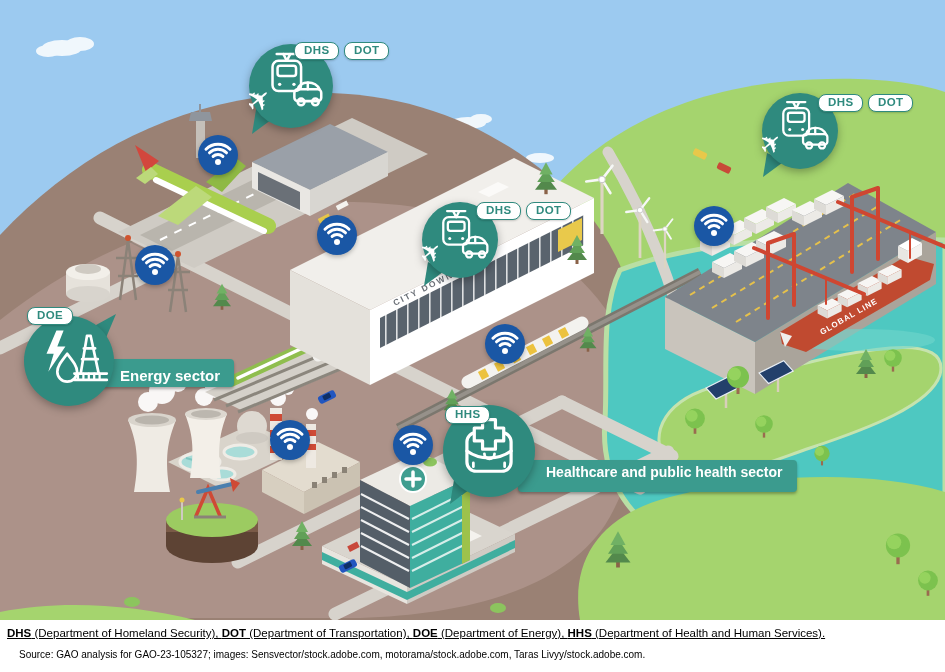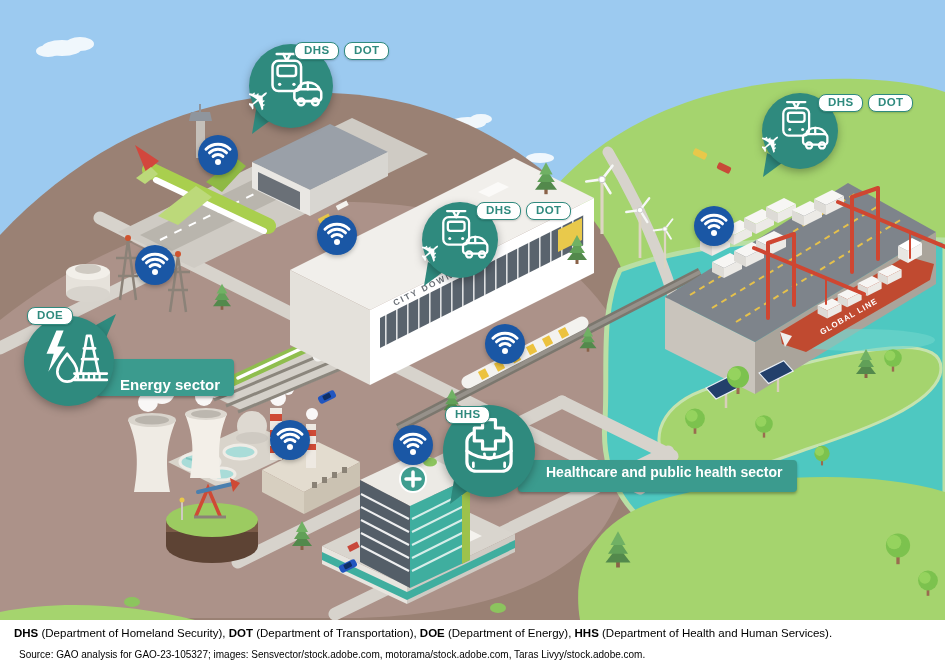--- a/index.html
+++ b/index.html
@@ -21,26 +21,26 @@
   .tail.bl{clip-path:polygon(0% 100%,18% 0%,100% 32%);}
   .tail.ur{clip-path:polygon(100% 0%,0% 55%,58% 100%);}
   .pill{position:absolute;background:#fff;border:1.8px solid var(--teal_bubble,#2F8A7E);
         color:var(--teal_bubble,#2F8A7E);font-weight:bold;font-size:11.5px;line-height:1.15;
         padding:1px 9px 2px;border-radius:8px;z-index:9;letter-spacing:.4px;
         box-shadow:0 1px 2px rgba(0,0,0,.18);}
   .bar{position:absolute;background:var(--teal_bar,#3B9B8E);color:#fff;font-weight:bold;
        border-radius:4px;z-index:6;box-shadow:0 2px 3px rgba(0,0,0,.3);
        display:flex;align-items:center;white-space:nowrap;}
   .bar.b1{height:24px;font-size:15.5px;padding:0 14px 0 20px;}
-  .bar.b4{height:24px;font-size:15px;padding:13px 14px 0 24px;}
+  .bar.b4{height:24px;font-size:15px;padding:4px 14px 0 24px;}
   .bar.b5{height:24px;font-size:14px;padding:0 14px 8px 28px;}
 
   
   .caption{position:absolute;left:0;top:622px;width:945px;height:50px;background:#fff;}
-  .legend-line{margin:4px 0 0 14px;font-size:11.5px;color:#000;line-height:1.25;}
+  .legend-line{margin:4px 0 0 7px;font-size:11.5px;color:#000;line-height:1.25;text-decoration:underline;}
   .source-line{margin:9px 0 0 19px;font-size:10px;color:#000;}
 </style>
 </head>
 <body>
 
 <div class="figure">
 
   <svg width="0" height="0" style="position:absolute" aria-hidden="true">
     <defs>
       <g id="ico-transport" fill="none" stroke="#fff" stroke-width="3" stroke-linecap="round" stroke-linejoin="round">

